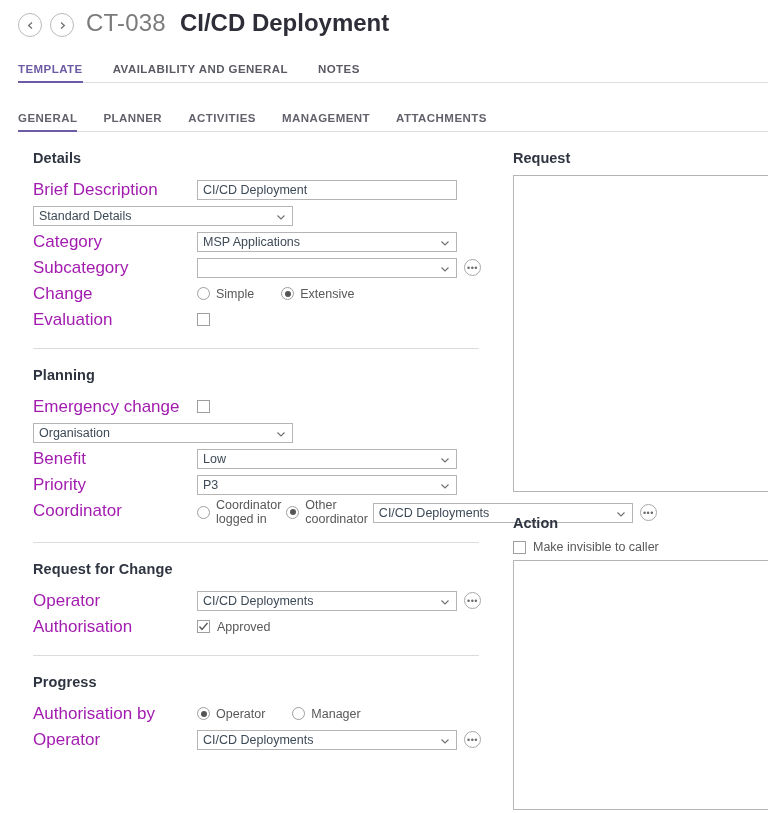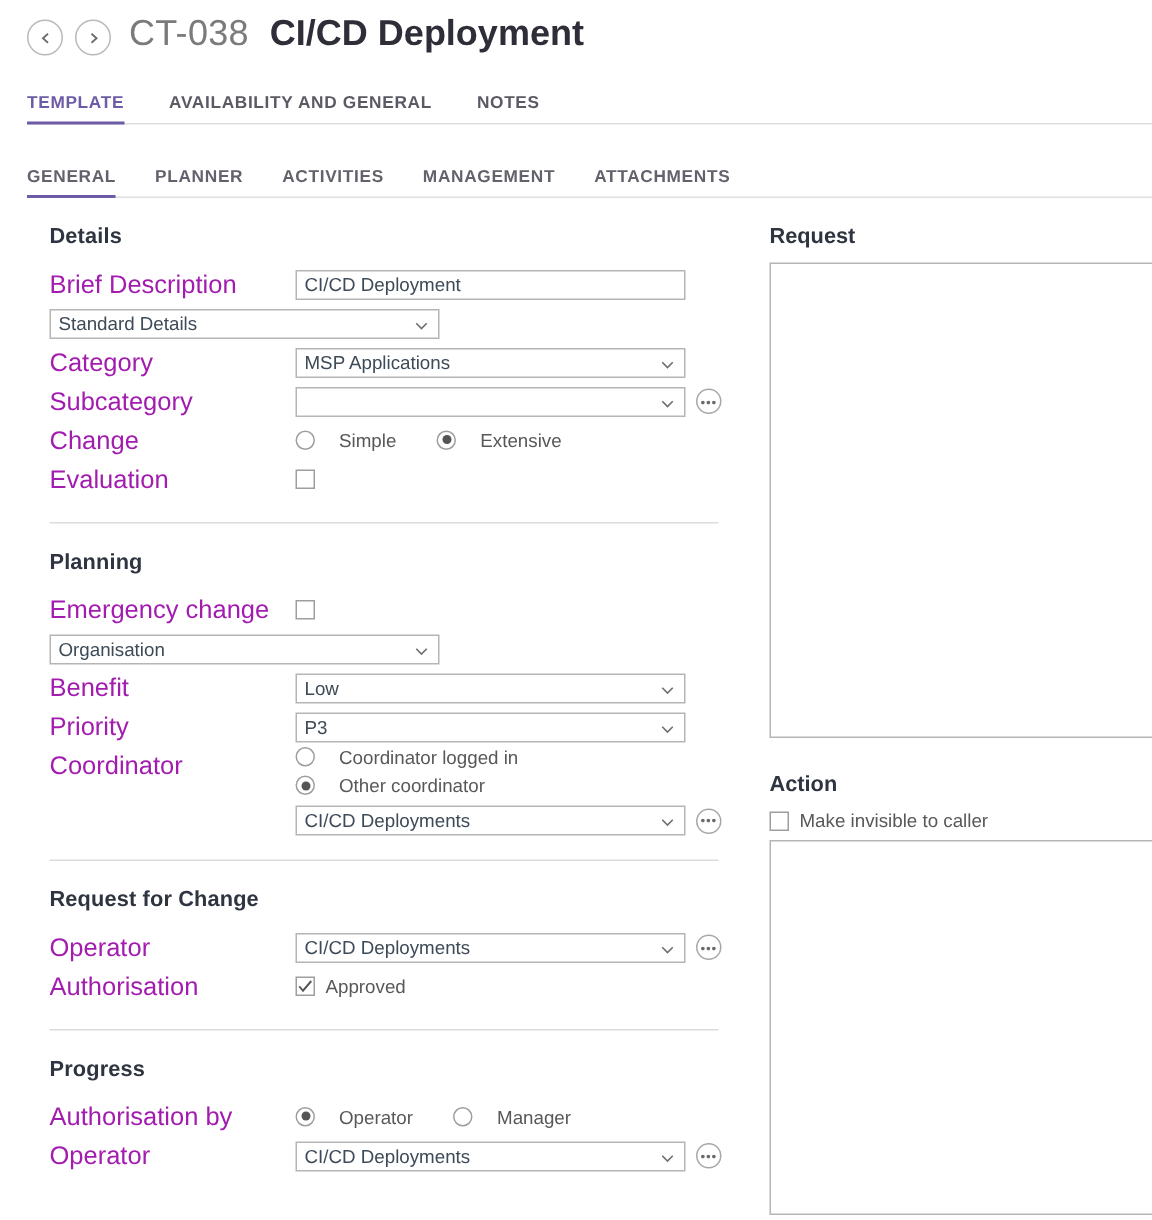--- a/index.html
+++ b/index.html
@@ -72,41 +72,41 @@
   .txt { display: flex; align-items: center; }
 
   .browse {
     width: 17px; height: 17px; border-radius: 50%;
     border: 1px solid #a8a8a8; background: #fff;
     display: flex; align-items: center; justify-content: center;
     cursor: pointer; flex: 0 0 17px;
   }
   .browse .dots { font-size: 9px; color: #6a6a6a; line-height: 6px; letter-spacing: .5px; }
 
-  .radio-inline { display: flex; gap: 16px; margin-right: 20px; }
+  .radio-inline { display: flex; align-items: center; gap: 6px; margin-right: 20px; }
   .radio {
     width: 13px; height: 13px; border-radius: 50%;
     border: 1px solid #9e9e9e; background: #fff;
     display: flex; align-items: center; justify-content: center;
     cursor: pointer; flex: 0 0 13px;
   }
   .radio.on::after { content: ""; width: 6px; height: 6px; border-radius: 50%; background: #555; }
   .radio-lbl { font-size: 12.5px; color: #585858; }
 
   .chk {
     width: 13px; height: 13px;
     border: 1px solid #9e9e9e; background: #fff;
     display: flex; align-items: center; justify-content: center;
     cursor: pointer; flex: 0 0 13px;
   }
   .chk svg { display: none; }
   .chk.on svg { display: block; }
   .chk-lbl { font-size: 12.5px; color: #585858; margin-left: 7px; }
 
-  .stacked { display: flex; flex-direction: column; gap: 5px; }
+  .stacked { display: flex; flex-direction: row; gap: 5px; }
 
   
   .right-col { position: absolute; left: 513px; top: 150px; width: 300px; }
   .r-title { font-size: 14.5px; font-weight: 700; color: #2e3440; margin: 0 0 9px 0; }
   .r-area { width: 290px; border: 1px solid #b5b5b5; background: #fff; }
   .r-area.request { height: 317px; }
   .r-area.action { height: 250px; }
   .action-head { margin-top: 23px; }
   .action-chk { display: flex; align-items: center; margin: 0 0 6px 0; }
 </style>

